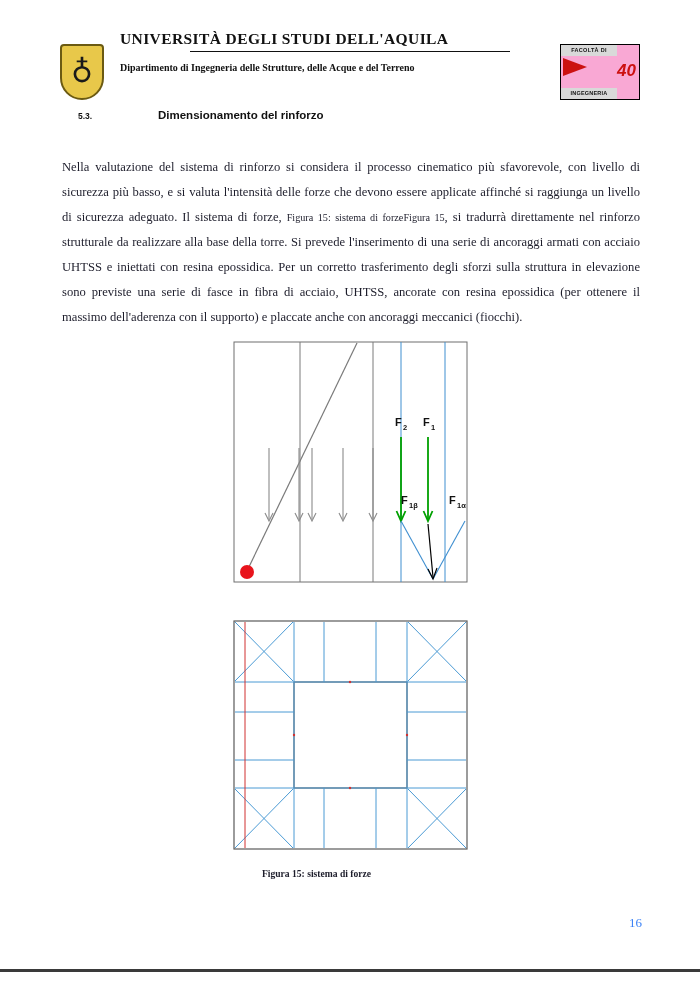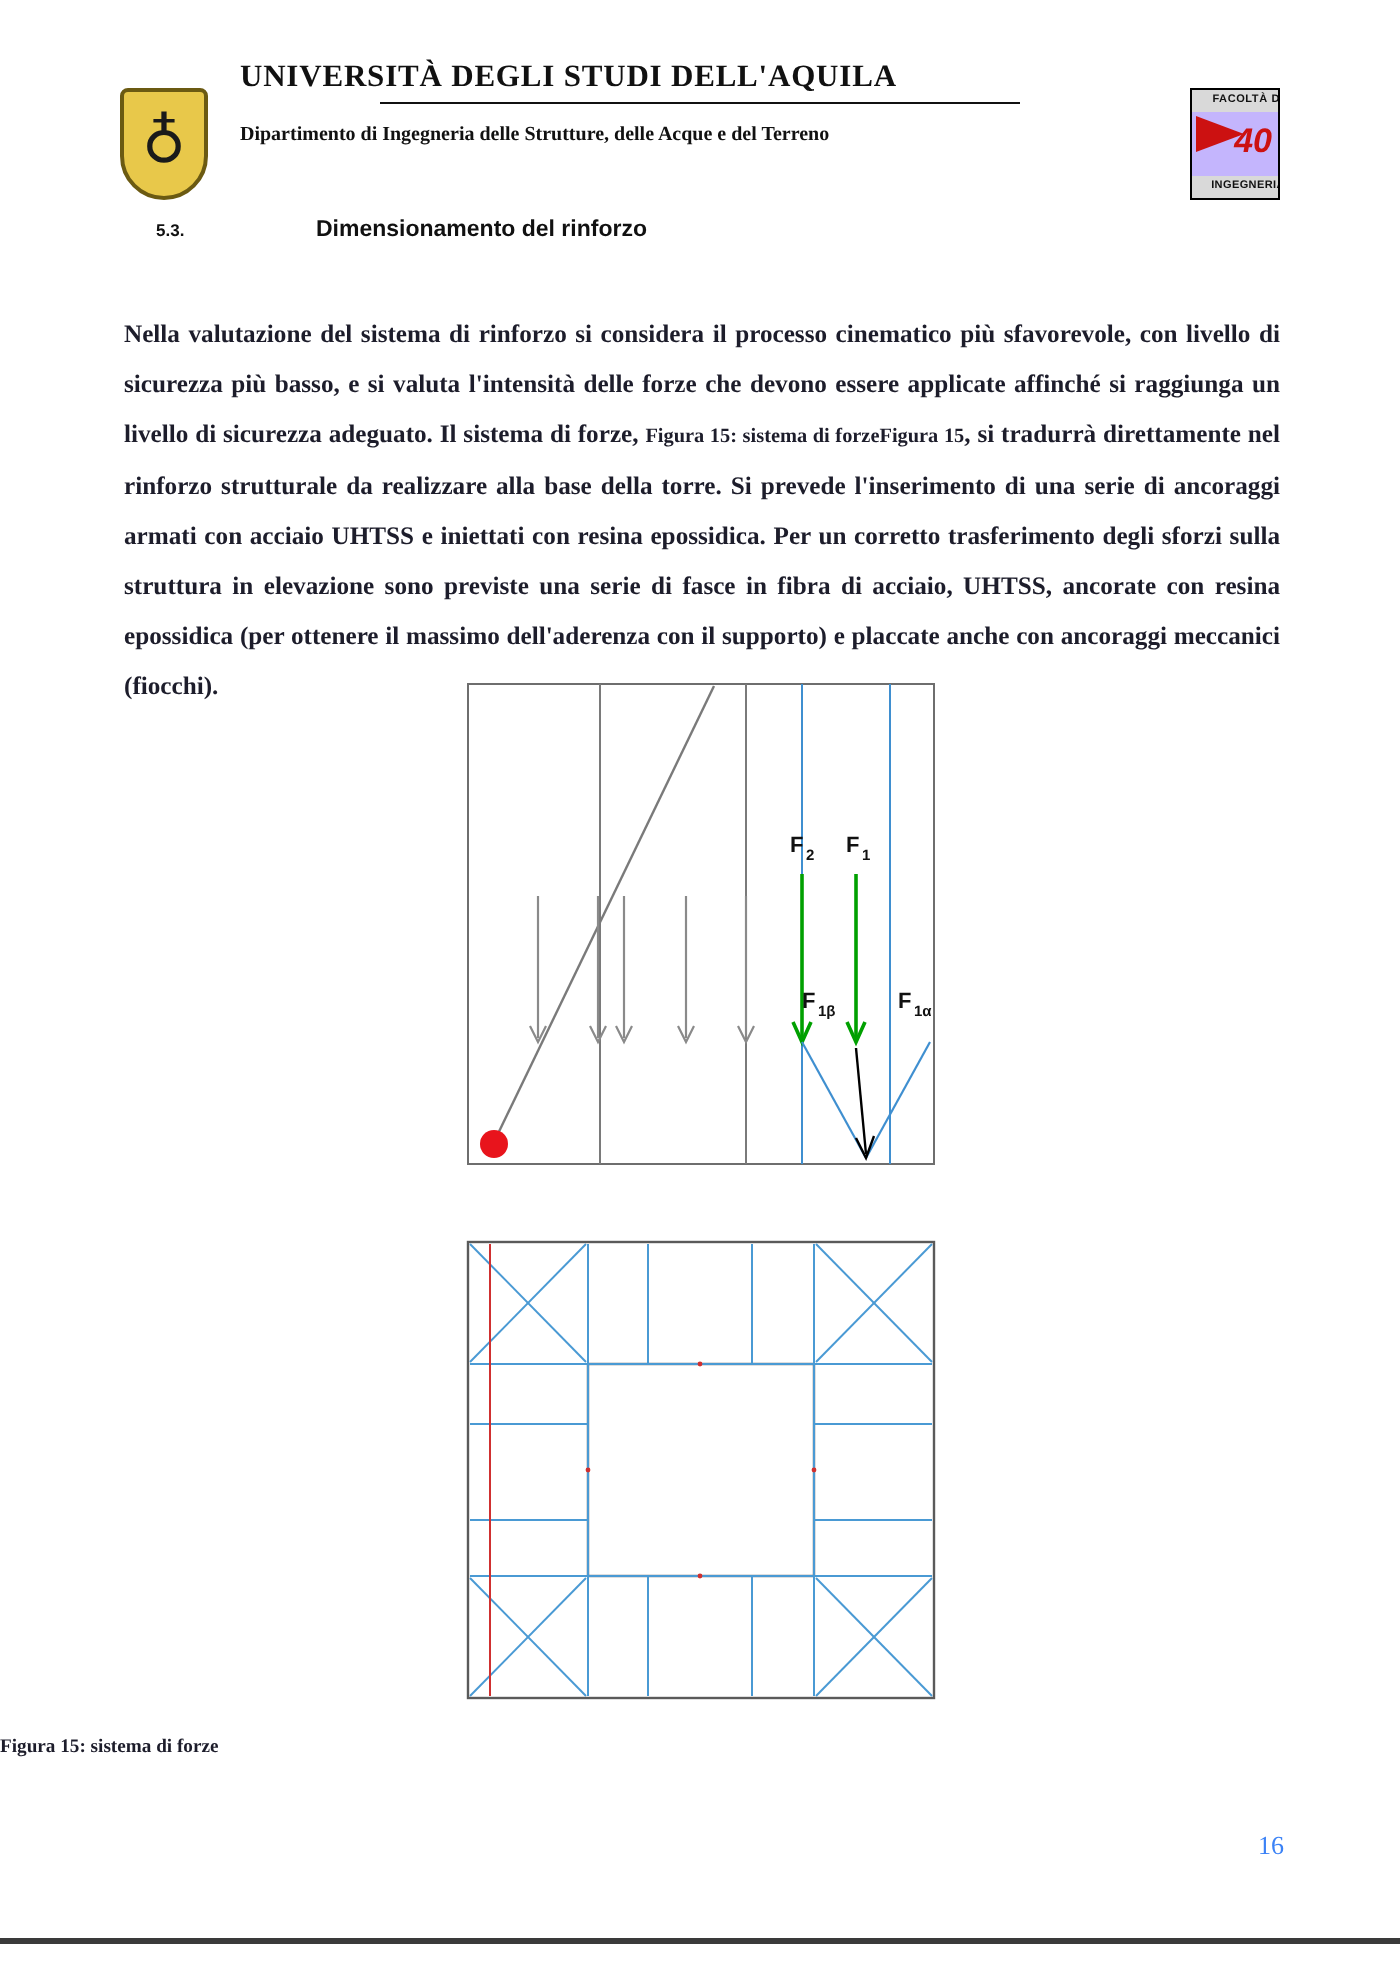--- a/index.html
+++ b/index.html
@@ -76,22 +76,22 @@
   .dept-title {
     margin-top: 10px;
     font-family: "Liberation Serif", serif;
     font-weight: bold;
     font-size: 10px;
     color: #111;
   }
   .faculty-logo {
     position: absolute;
     right: 60px; top: 22px;
-    width: 45px; height: 56px;
-    background: #c4b5fd;
+    width: 80px; height: 56px;
+    background: #f9a8d4;
     border: 1px solid #000;
     box-sizing: border-box;
     overflow: hidden;
   }
   .fl-top {
     position: absolute;
     left: 0; top: 0;
     width: 56px; height: 11px;
     background: #d9d9d9;
     color: #111;
@@ -161,21 +161,20 @@
   .body-par {
     position: absolute;
     left: 62px;
     top: 142px;
     width: 578px;
     font-family: "Liberation Serif", serif;
     font-size: 12.6px;
     line-height: 25px;
     text-align: justify;
     color: #1d1d2b;
-    font-weight: bold;
   }
   .xref {
     font-size: 10.2px;
   }
 
   
   .fig1 {
     position: absolute;
     left: 233px;
     top: 341px;
@@ -193,20 +192,21 @@
     height: 230px;
   }
   .fig2 svg { display: block; }
 
   
   .caption {
     position: absolute;
     left: 0;
     top: 868px;
     width: 633px;
+    text-align: center;
     font-family: "Liberation Serif", serif;
     font-size: 9.6px;
     font-weight: bold;
     color: #1d1d2b;
   }
 
   
   .pageno {
     position: absolute;
     right: 58px;

